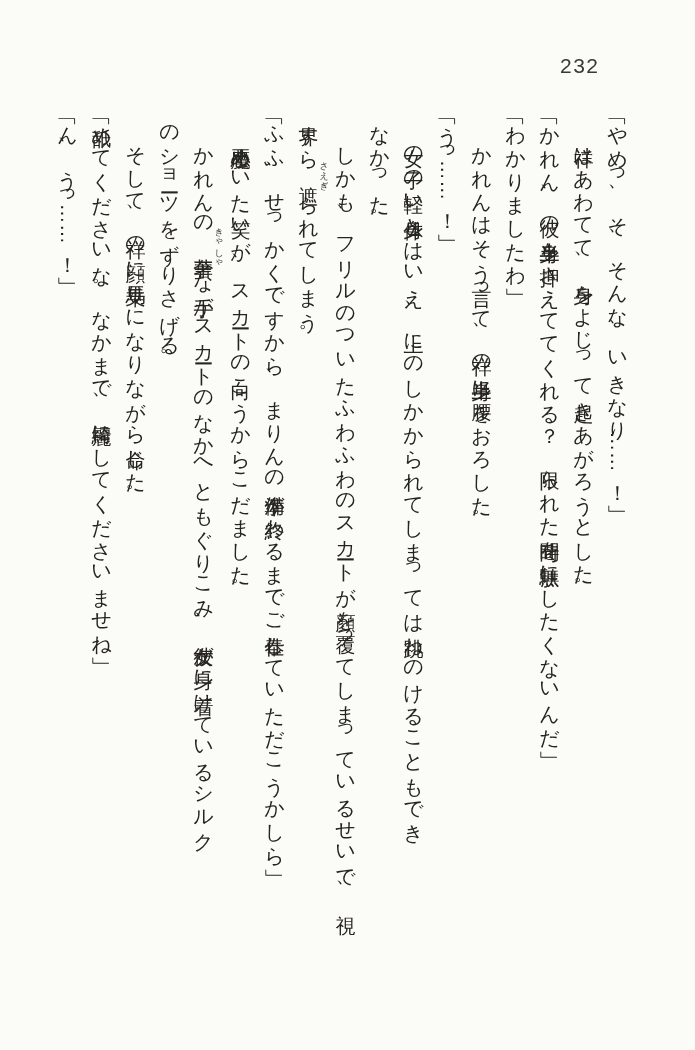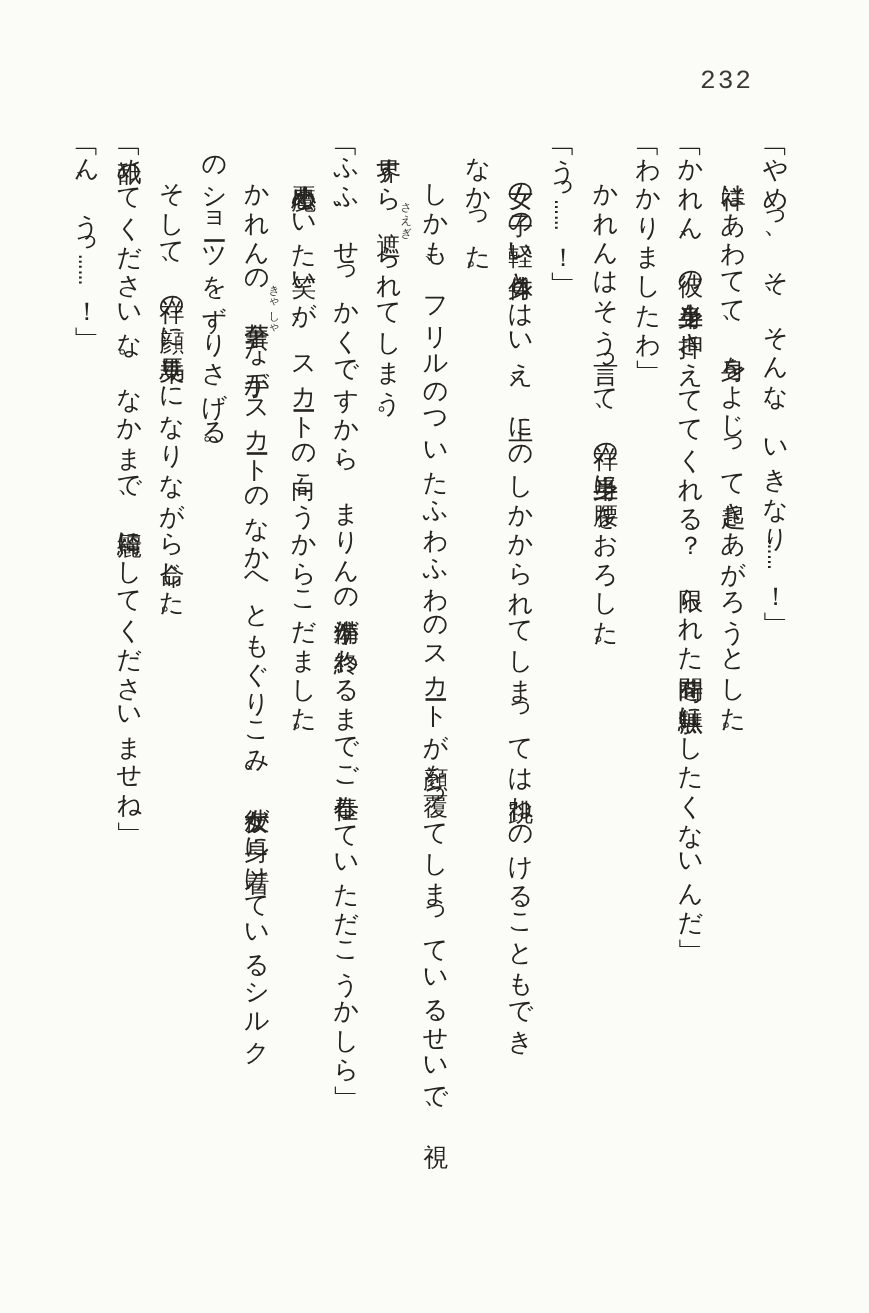--- a/index.html
+++ b/index.html
@@ -9,21 +9,21 @@
   html, body {
     margin: 0;
     padding: 0;
   }
   .page {
     position: relative;
     width: 695px;
     height: 1050px;
     background: var(--paper);
     overflow: hidden;
-    font-family: Liberation Mono, monospace;
+    font-family: Liberation Sans, sans-serif;
     color: var(--ink);
   }
   .page-number {
     position: absolute;
     top: 54px;
     left: 560px;
     font-size: 21px;
     letter-spacing: 1.5px;
     color: #3a3835;
   }

